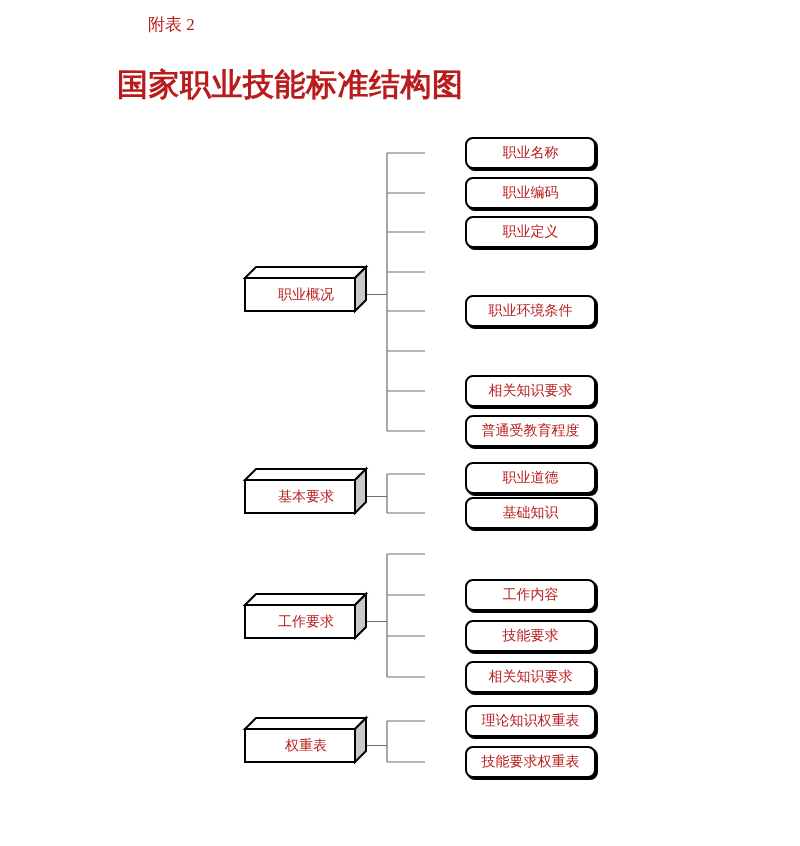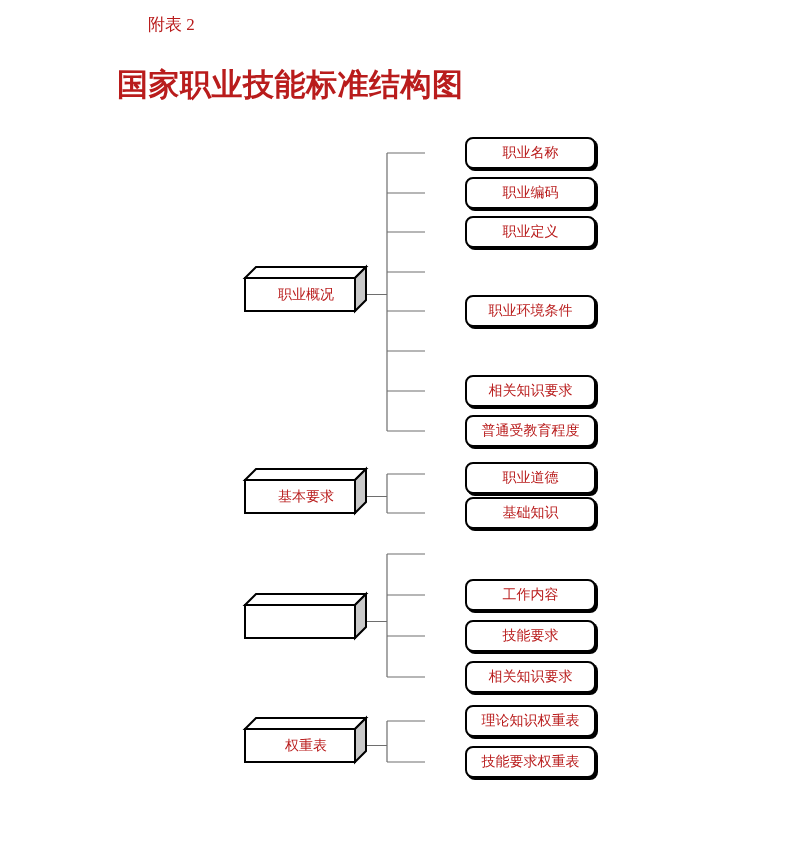--- a/index.html
+++ b/index.html
@@ -108,20 +108,21 @@
     </g>
     <g>
       <polygon class="face face-top" points="245,729 256,718 366,718 355,729"></polygon>
       <polygon class="face face-side" points="355,729 366,718 366,751 355,762"></polygon>
       <rect class="face face-front" x="245" y="729" width="110" height="33"></rect>
     </g>
   </svg>
 
   <div class="parent-label" style="top:278px">职业概况</div>
   <div class="parent-label" style="top:480px">基本要求</div>
+  <div class="parent-label" style="top:605px">工作要求</div>
   <div class="parent-label" style="top:729px">权重表</div>
 
   <div class="leaf" style="top:137px">职业名称</div>
   <div class="leaf" style="top:177px">职业编码</div>
   <div class="leaf" style="top:216px">职业定义</div>
   <div class="leaf" style="top:295px">职业环境条件</div>
   <div class="leaf" style="top:375px">相关知识要求</div>
   <div class="leaf" style="top:415px">普通受教育程度</div>
 
   <div class="leaf" style="top:462px">职业道德</div>

